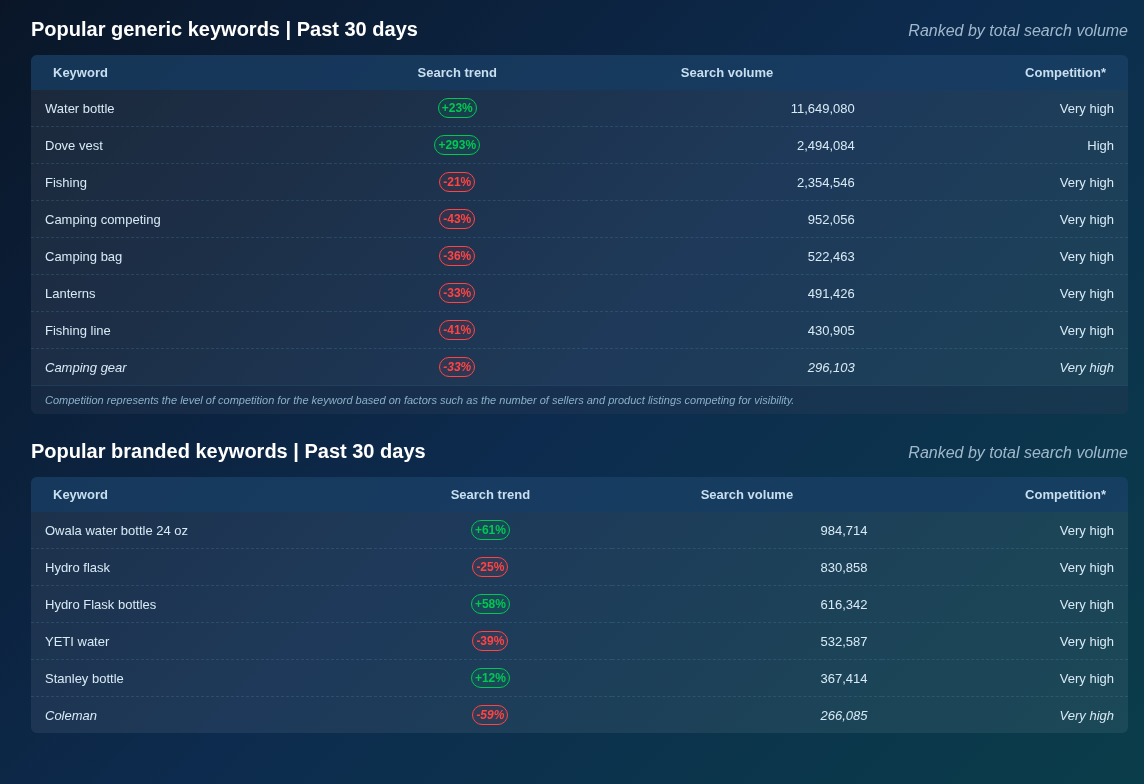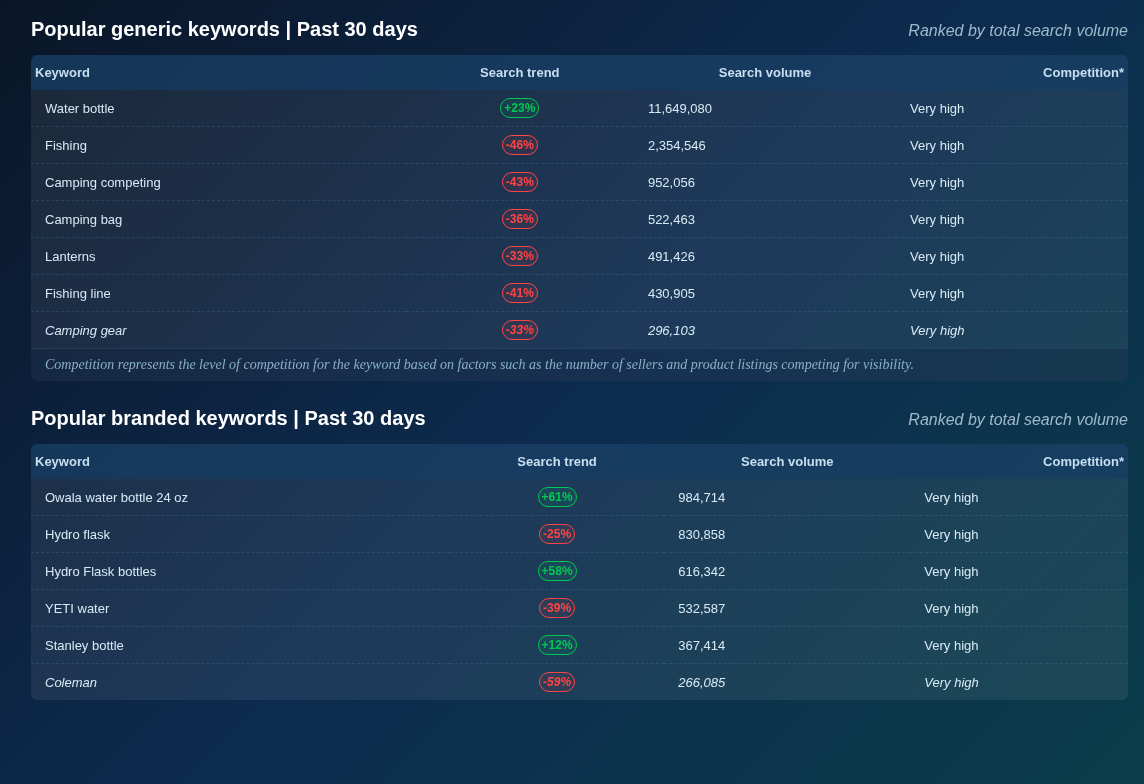--- a/index.html
+++ b/index.html
@@ -43,21 +43,21 @@
     table {
       width: 100%;
       border-collapse: collapse;
     }
 
     thead tr {
       background: rgba(20, 60, 100, 0.7);
     }
 
     thead th {
-      padding: 10px 4px;
+      padding: 10px 22px;
       font-size: 13px;
       font-weight: 600;
       color: #c8dff0;
       text-align: left;
     }
 
     thead th:nth-child(2) { text-align: center; }
     thead th:nth-child(3) { text-align: center; }
     thead th:nth-child(4) { text-align: right; }
 
@@ -67,22 +67,22 @@
 
     tbody tr:last-child { border-bottom: none; font-style: italic; }
 
     tbody td {
       padding: 8px 14px;
       font-size: 13px;
       color: #d8eaf5;
     }
 
     tbody td:nth-child(2) { text-align: center; }
-    tbody td:nth-child(3) { text-align: left; }
-    tbody td:nth-child(4) { text-align: left; }
+    tbody td:nth-child(3) { text-align: right; }
+    tbody td:nth-child(4) { text-align: right; }
 
     .trend-badge {
       display: inline-block;
       padding: 2px 3px;
       border-radius: 12px;
       font-size: 12px;
       font-weight: 700;
       border: 1.5px solid;
     }
 
@@ -92,27 +92,26 @@
       background: rgba(0,200,83,0.08);
     }
 
     .trend-neg {
       color: #ff4444;
       border-color: #ff4444;
       background: rgba(255,68,68,0.08);
     }
 
     .footnote {
-      font-size: 14px;
+      font-size: 11px;
       color: #8ab0c8;
       font-style: italic;
       padding: 8px 14px;
       background: rgba(10,30,60,0.3);
       border-top: 1px solid rgba(100,160,200,0.15);
-      font-family: Liberation Serif, serif;
     }
 
     .section-gap { margin-bottom: 18px; margin-left: 15px; }
   </style>
 </head>
 <body>
 
 <div class="section-gap">
   <div class="section-header">
     <span class="section-title">Popular generic keywords |  Past 30 days</span>
@@ -130,22 +129,28 @@
         </tr>
       </thead>
       <tbody id="generic-tbody">
       <tr>
             <td>Water bottle</td>
             <td><span class="trend-badge trend-pos">+23%</span></td>
             <td>11,649,080</td>
             <td>Very high</td>
           </tr>
           <tr>
+            <td>Dove vest</td>
+            <td><span class="trend-badge trend-pos">+293%</span></td>
+            <td>2,494,084</td>
+            <td>High</td>
+          </tr>
+          <tr>
             <td>Fishing</td>
-            <td><span class="trend-badge trend-neg">-46%</span></td>
+            <td><span class="trend-badge trend-neg">-21%</span></td>
             <td>2,354,546</td>
             <td>Very high</td>
           </tr>
           <tr>
             <td>Camping competing</td>
             <td><span class="trend-badge trend-neg">-43%</span></td>
             <td>952,056</td>
             <td>Very high</td>
           </tr>
           <tr>

